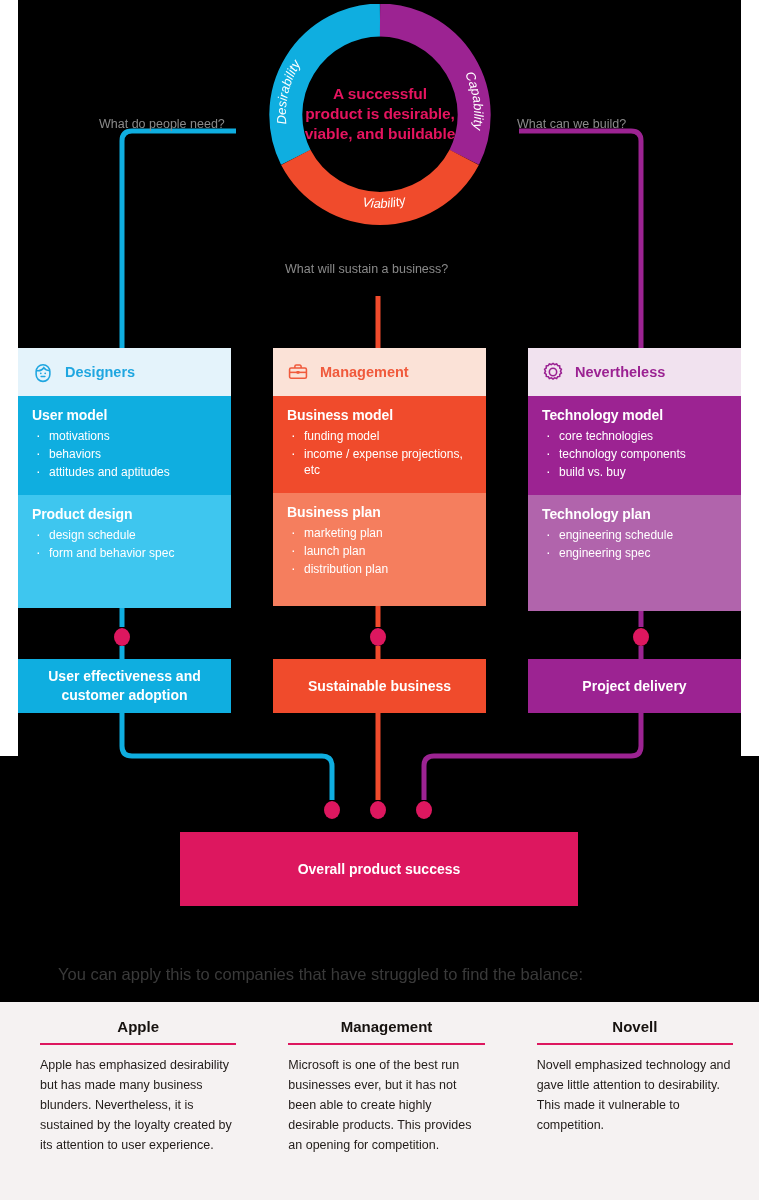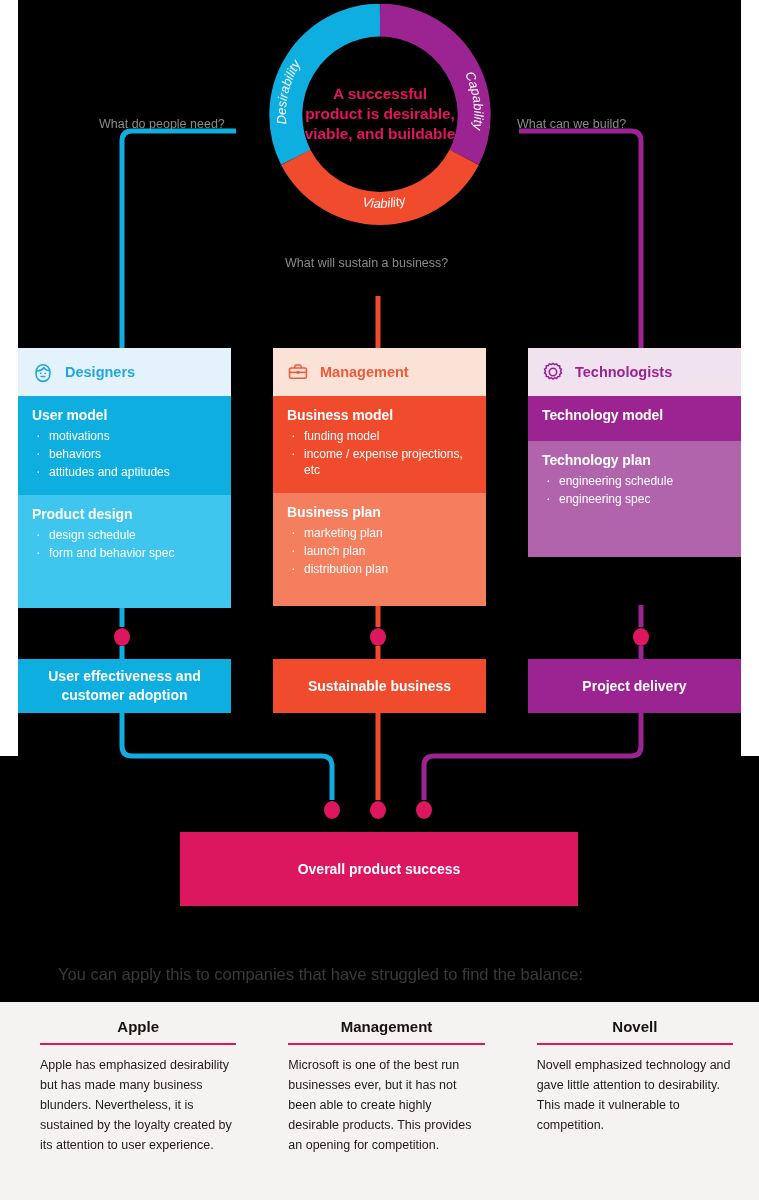--- a/index.html
+++ b/index.html
@@ -36,21 +36,21 @@
 
   
   .qlabel {
     position: absolute;
     color: #8A8A8A;
     font-size: 12.5px;
     white-space: nowrap;
   }
   #q-left  { left: 99px;  top: 117px; }
   #q-right { left: 517px; top: 117px; }
-  #q-mid   { left: 285px; top: 256px; }
+  #q-mid   { left: 285px; top: 262px; }
 
   
   .wires { position: absolute; left: 0; top: 0; width: 759px; height: 1002px; }
 
   
   .col { position: absolute; top: 348px; width: 213px; }
   #col-designers     { left: 18px; }
   #col-management    { left: 273px; }
   #col-technologists { left: 528px; }
 
@@ -263,24 +263,29 @@
   </div>
 
   <div class="col" id="col-technologists">
     <div class="col-head">
       <span>
         <svg width="22" height="22" viewBox="0 0 24 24" fill="none" stroke="#9B2292" stroke-width="1.7">
           <path d="M12 2.6 l1.9 1.25 2.1 -0.75 1.1 1.95 2.2 0.35 0.1 2.25 1.75 1.4 -0.95 2.05 0.95 2.05 -1.75 1.4 -0.1 2.25 -2.2 0.35 -1.1 1.95 -2.1 -0.75 -1.9 1.25 -1.9 -1.25 -2.1 0.75 -1.1 -1.95 -2.2 -0.35 -0.1 -2.25 -1.75 -1.4 0.95 -2.05 -0.95 -2.05 1.75 -1.4 0.1 -2.25 2.2 -0.35 1.1 -1.95 2.1 0.75 z"></path>
           <circle cx="12" cy="12" r="4"></circle>
         </svg>
       </span>
-      <span class="title">Technologists</span>
+      <span class="title">Nevertheless</span>
     </div>
     <div class="block b1">
       <h4>Technology model</h4>
+      <ul>
+        <li>core technologies</li>
+        <li>technology components</li>
+        <li>build vs. buy</li>
+      </ul>
     </div>
     <div class="block b2" style="height:116px">
       <h4>Technology plan</h4>
       <ul>
         <li>engineering schedule</li>
         <li>engineering spec</li>
       </ul>
     </div>
   </div>
 

